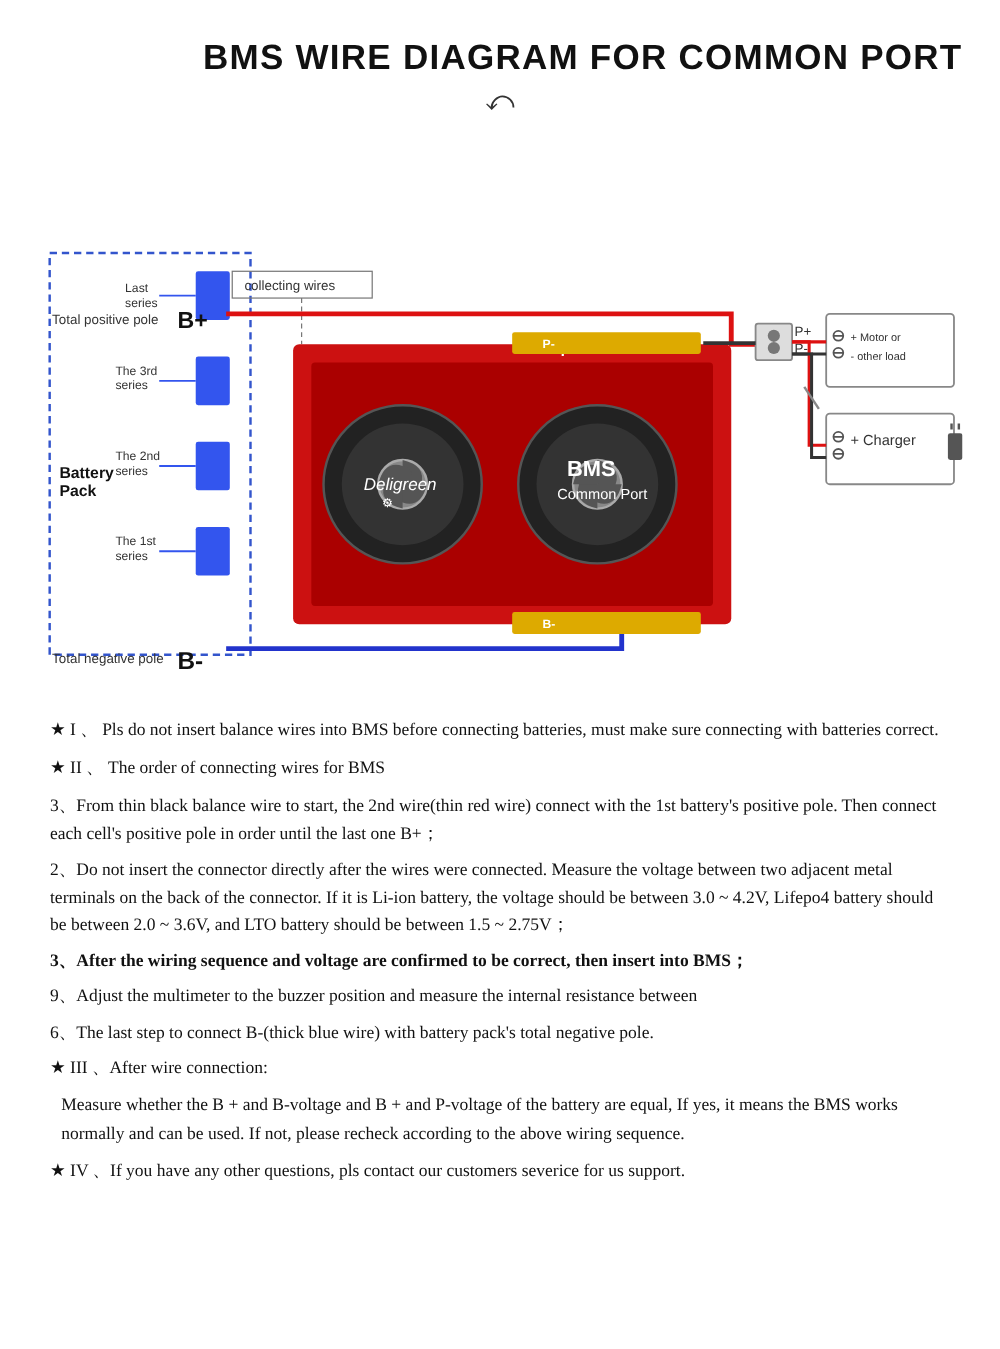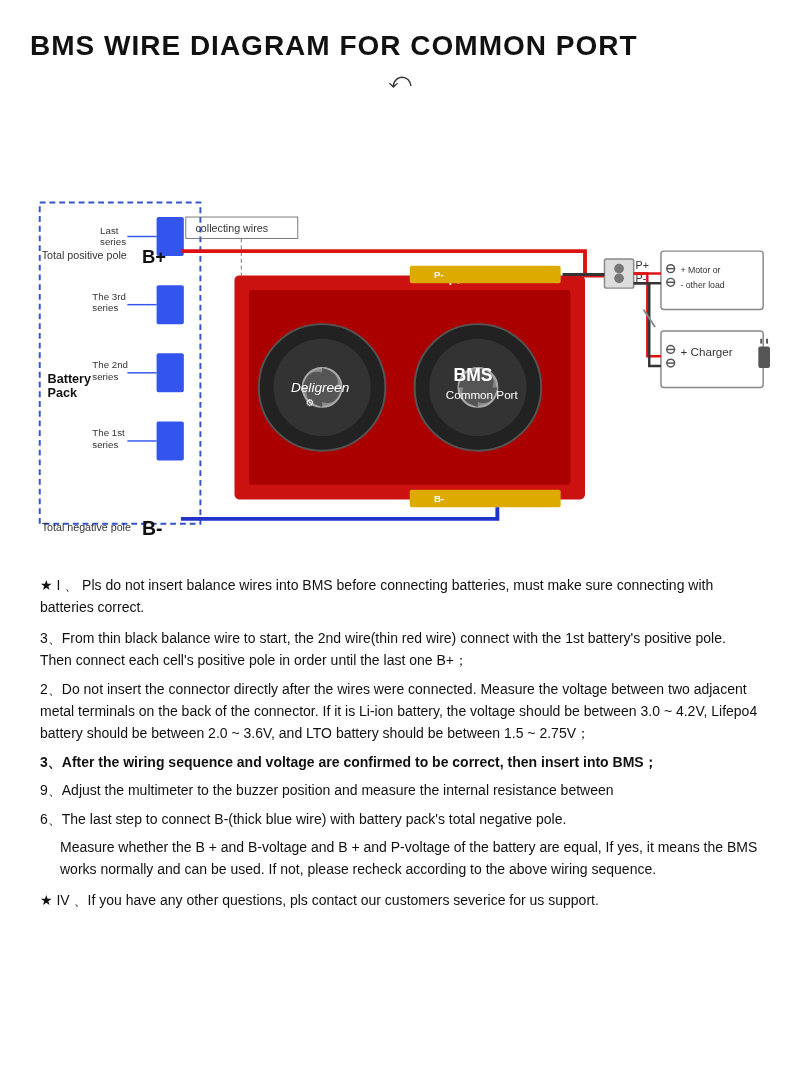--- a/index.html
+++ b/index.html
@@ -6,21 +6,21 @@
     body {
       width: 800px;
       min-height: 1079px;
       background: #fff;
       font-family: Arial, sans-serif;
       color: #111;
       padding: 20px 30px;
     }
 
     .page-title {
-      text-align: left;
+      text-align: right;
       font-size: 28px;
       font-weight: bold;
       letter-spacing: 1px;
       margin-bottom: 6px;
       margin-top: 10px;
     }
 
     .chevron-icon {
       text-align: center;
       font-size: 22px;
@@ -39,20 +39,21 @@
     .diagram-svg {
       width: 100%;
       height: 100%;
     }
 
     
     .instructions {
       padding: 0 10px;
       font-size: 14px;
       line-height: 1.6;
+      font-family: Liberation Serif, serif;
     }
 
     .instruction-item {
       margin-bottom: 8px;
     }
 
     .instruction-item.star {
       display: flex;
       gap: 4px;
     }
@@ -66,21 +67,21 @@
       display: flex;
       gap: 4px;
       margin-bottom: 6px;
     }
 
     .bold-item {
       font-weight: bold;
     }
 
     .indent {
-      margin-left: 20px;
+      margin-left: 9px;
     }
   </style>
 </head>
 <body>
 
 <h1 class="page-title">BMS WIRE DIAGRAM FOR COMMON PORT</h1>
 
 <div class="chevron-icon">⤺</div>
 
 <div class="diagram-container">
@@ -203,20 +204,23 @@
 
   </svg>
 </div>
 
 <div class="instructions">
 
   <div class="instruction-item star">
     <span>★ I 、 Pls do not insert balance wires into BMS before connecting batteries, must make sure connecting with batteries correct.</span>
   </div>
 
+  <div class="instruction-item star">
+    <span>★ II 、 The order of connecting wires for BMS</span>
+  </div>
 
 
   <div class="numbered-item">
     <span>3、From thin black balance wire to start, the 2nd wire(thin red wire) connect with the 1st battery's positive pole. Then connect each cell's positive pole in order until the last one B+；</span>
   </div>
 
   <div class="numbered-item">
     <span>2、Do not insert the connector directly after the wires were connected. Measure the voltage between two adjacent metal terminals on the back of the connector. If it is Li-ion battery, the voltage should be between 3.0 ~ 4.2V, Lifepo4 battery should be between 2.0 ~ 3.6V, and LTO battery should be between 1.5 ~ 2.75V；</span>
   </div>
 
@@ -225,20 +229,23 @@
   </div>
 
   <div class="numbered-item">
     <span>9、Adjust the multimeter to the buzzer position and measure the internal resistance between </span>
   </div>
 
   <div class="numbered-item">
     <span>6、The last step to connect B-(thick blue wire) with battery pack's total negative pole.</span>
   </div>
 
+  <div class="instruction-item star">
+    <span>★ III 、After wire connection:</span>
+  </div>
 
   <div class="instruction-item indent">
     <span>Measure whether the B + and B-voltage and B + and P-voltage of the battery are equal, If yes, it means the BMS works normally and can be used. If not, please recheck according to the above wiring sequence.</span>
   </div>
 
   <div class="instruction-item star">
     <span>★ IV 、If you have any other questions, pls contact our customers severice for us support.</span>
   </div>
 
 </div>

